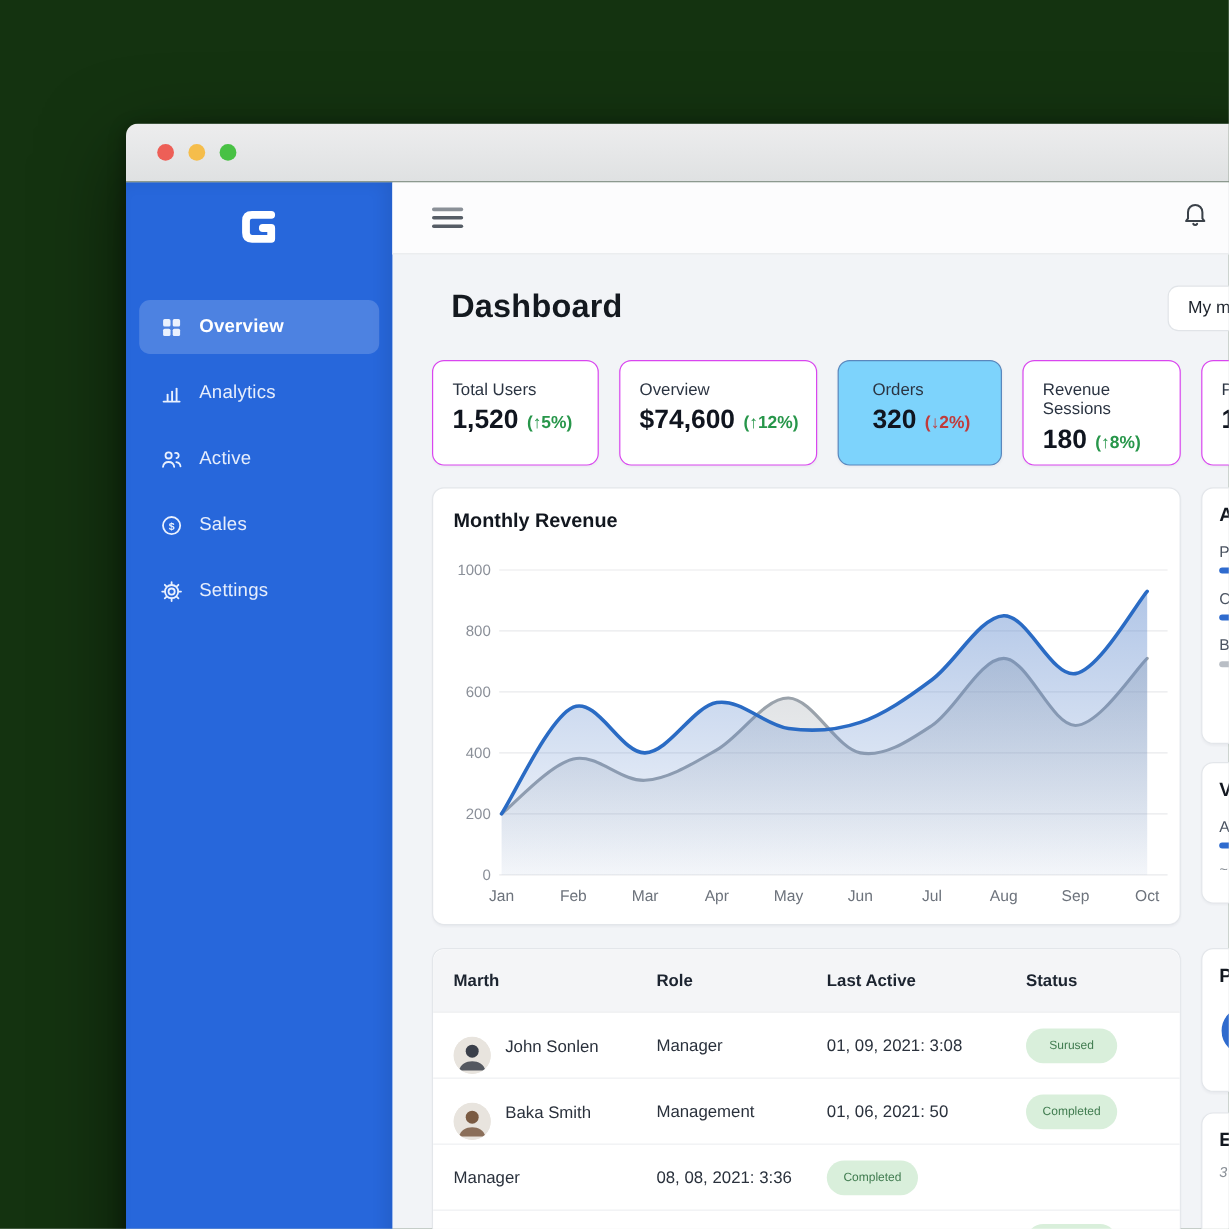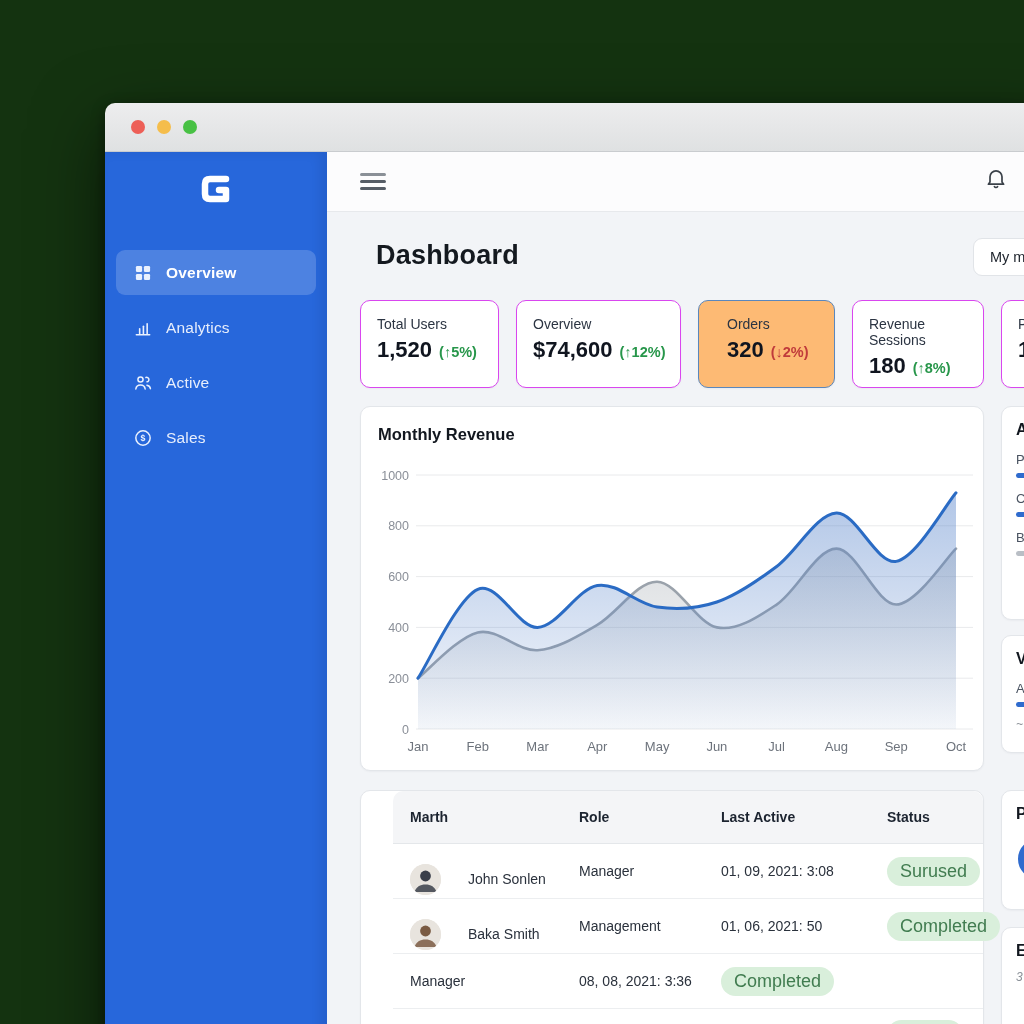--- a/index.html
+++ b/index.html
@@ -36,42 +36,42 @@
 
   .content { position:relative; flex:1; }
   .page-title { position:absolute; left:33px; top:28px; font-size:27px; font-weight:700; color:#14191f; letter-spacing:.2px;margin-left:16px; }
   .my-btn { position:absolute; left:646px; top:26px; height:38px; min-width:120px; background:#ffffff;
             border:1px solid #e1e4e8; border-radius:9px; font-size:14.5px; color:#1c222b;
             padding:0 16px; text-align:left; display:flex; align-items:center; cursor:pointer; }
 
   .stats-row { position:absolute; left:33px; top:88px; display:flex; gap:17px; }
   .stat-card { background:#fff; border:1px solid #d946ef; border-radius:10px; height:88px; padding:15px 16px;
                box-shadow:0 1px 2px rgba(16,24,40,.04); cursor:pointer; }
-  .stat-card.selected { background:#fdba74; border:1.5px solid #5a87bd;padding-left:28px; }
+  .stat-card.selected { background:#7dd3fc; border:1.5px solid #5a87bd;padding-left:28px; }
   .stat-label { font-size:14px; color:#2b3442; }
   .stat-line { margin-top:5px; display:flex; align-items:baseline; gap:7px; }
   .stat-value { font-size:22px; font-weight:700; color:#10151f; }
   .stat-delta { font-size:14.5px; font-weight:600; }
   .stat-delta.up { color:#27964a; }
   .stat-delta.down { color:#c03b3b; }
 
-  .panel { background:#fff; border:1px solid #e3e6ea; border-radius:10px; box-shadow:0 1px 2px rgba(16,24,40,.04);padding-left:32px; }
+  .panel { background:#fff; border:1px solid #e3e6ea; border-radius:10px; box-shadow:0 1px 2px rgba(16,24,40,.04); }
   .chart-card { position:absolute; left:33px; top:194px; width:624px; height:365px; }
   .chart-title { position:absolute; left:17px; top:18px; font-size:16.5px; font-weight:700; color:#12171f; }
   .chart-svg { position:absolute; left:0; top:45px; }
 
   .table-card { position:absolute; left:33px; top:578px; width:624px; height:446px; }
   .t-head, .t-row { display:grid; grid-template-columns:169px 142px 166px 1fr; align-items:center; padding-left:17px; }
   .t-head { height:53px; background:#f4f5f7; border-bottom:1px solid #e4e7ea; border-radius:10px 10px 0 0;
             font-size:14px; font-weight:700; color:#1c2430; }
   .t-row { height:55px; border-bottom:1px solid #eceef0; font-size:14px; color:#2a313c; background:#fff; cursor:pointer; }
-  .user-cell { display:flex; align-items:center; gap:27px;margin-top:16px; }
+  .user-cell { display:flex; gap:12px;margin-top:16px; }
   .avatar { width:31px; height:31px; border-radius:50%; overflow:hidden; flex:0 0 31px; background:#e8e4de; }
   .badge { display:inline-flex; align-items:center; justify-content:center; min-width:76px; height:29px;
-           background:#d9efdb; color:#417c50; border-radius:15px; font-size:18px; padding:0 13px; }
+           background:#d9efdb; color:#417c50; border-radius:15px; font-size:10px; padding:0 13px; }
 
   .right-col { position:absolute; left:674px; top:194px; width:120px; }
   .rp { padding:14px 0 0 14px; }
   .rp-title { font-size:16px; font-weight:700; color:#12171f; }
   .rp-item-label { font-size:13px; color:#4a5361; margin-top:13px; }
   .rp-bar { height:5px; width:70px; border-radius:3px; margin-top:6px; }
   .rp-note { font-size:12px; color:#8a9097; margin-top:10px; font-style:italic; }
   .donut { width:40px; height:40px; border-radius:50%; border:11px solid #2f6bce; margin:16px 0 0 2px; }
 </style>
 </head>
@@ -127,20 +127,30 @@
             <span class="nav-label">Active</span>
           </div>
           <div class="nav-item">
             <span class="nav-icon">
               <svg viewBox="0 0 24 24" fill="none" stroke="currentColor" stroke-width="1.8">
                 <circle cx="12" cy="12" r="8.6"></circle>
                 <text x="12" y="16" text-anchor="middle" font-size="10.5" font-weight="bold" fill="currentColor" stroke="none" font-family="Liberation Sans, sans-serif">$</text>
               </svg>
             </span>
             <span class="nav-label">Sales</span>
+          </div>
+          <div class="nav-item">
+            <span class="nav-icon">
+              <svg viewBox="0 0 24 24" fill="none" stroke="currentColor" stroke-width="1.8" stroke-linecap="round">
+                <circle cx="12" cy="12" r="3.1"></circle>
+                <circle cx="12" cy="12" r="6.6"></circle>
+                <path d="M12 2.6v2.4M12 19v2.4M2.6 12h2.4M19 12h2.4M5.2 5.2l1.8 1.8M17 17l1.8 1.8M18.8 5.2L17 7M7 17l-1.8 1.8"></path>
+              </svg>
+            </span>
+            <span class="nav-label">Settings</span>
           </div>
         </div>
     </div>
     <div class="main">
       <div class="topbar">
         <div class="hamburger">
             <span></span>
             <span></span>
             <span></span>
           </div>

